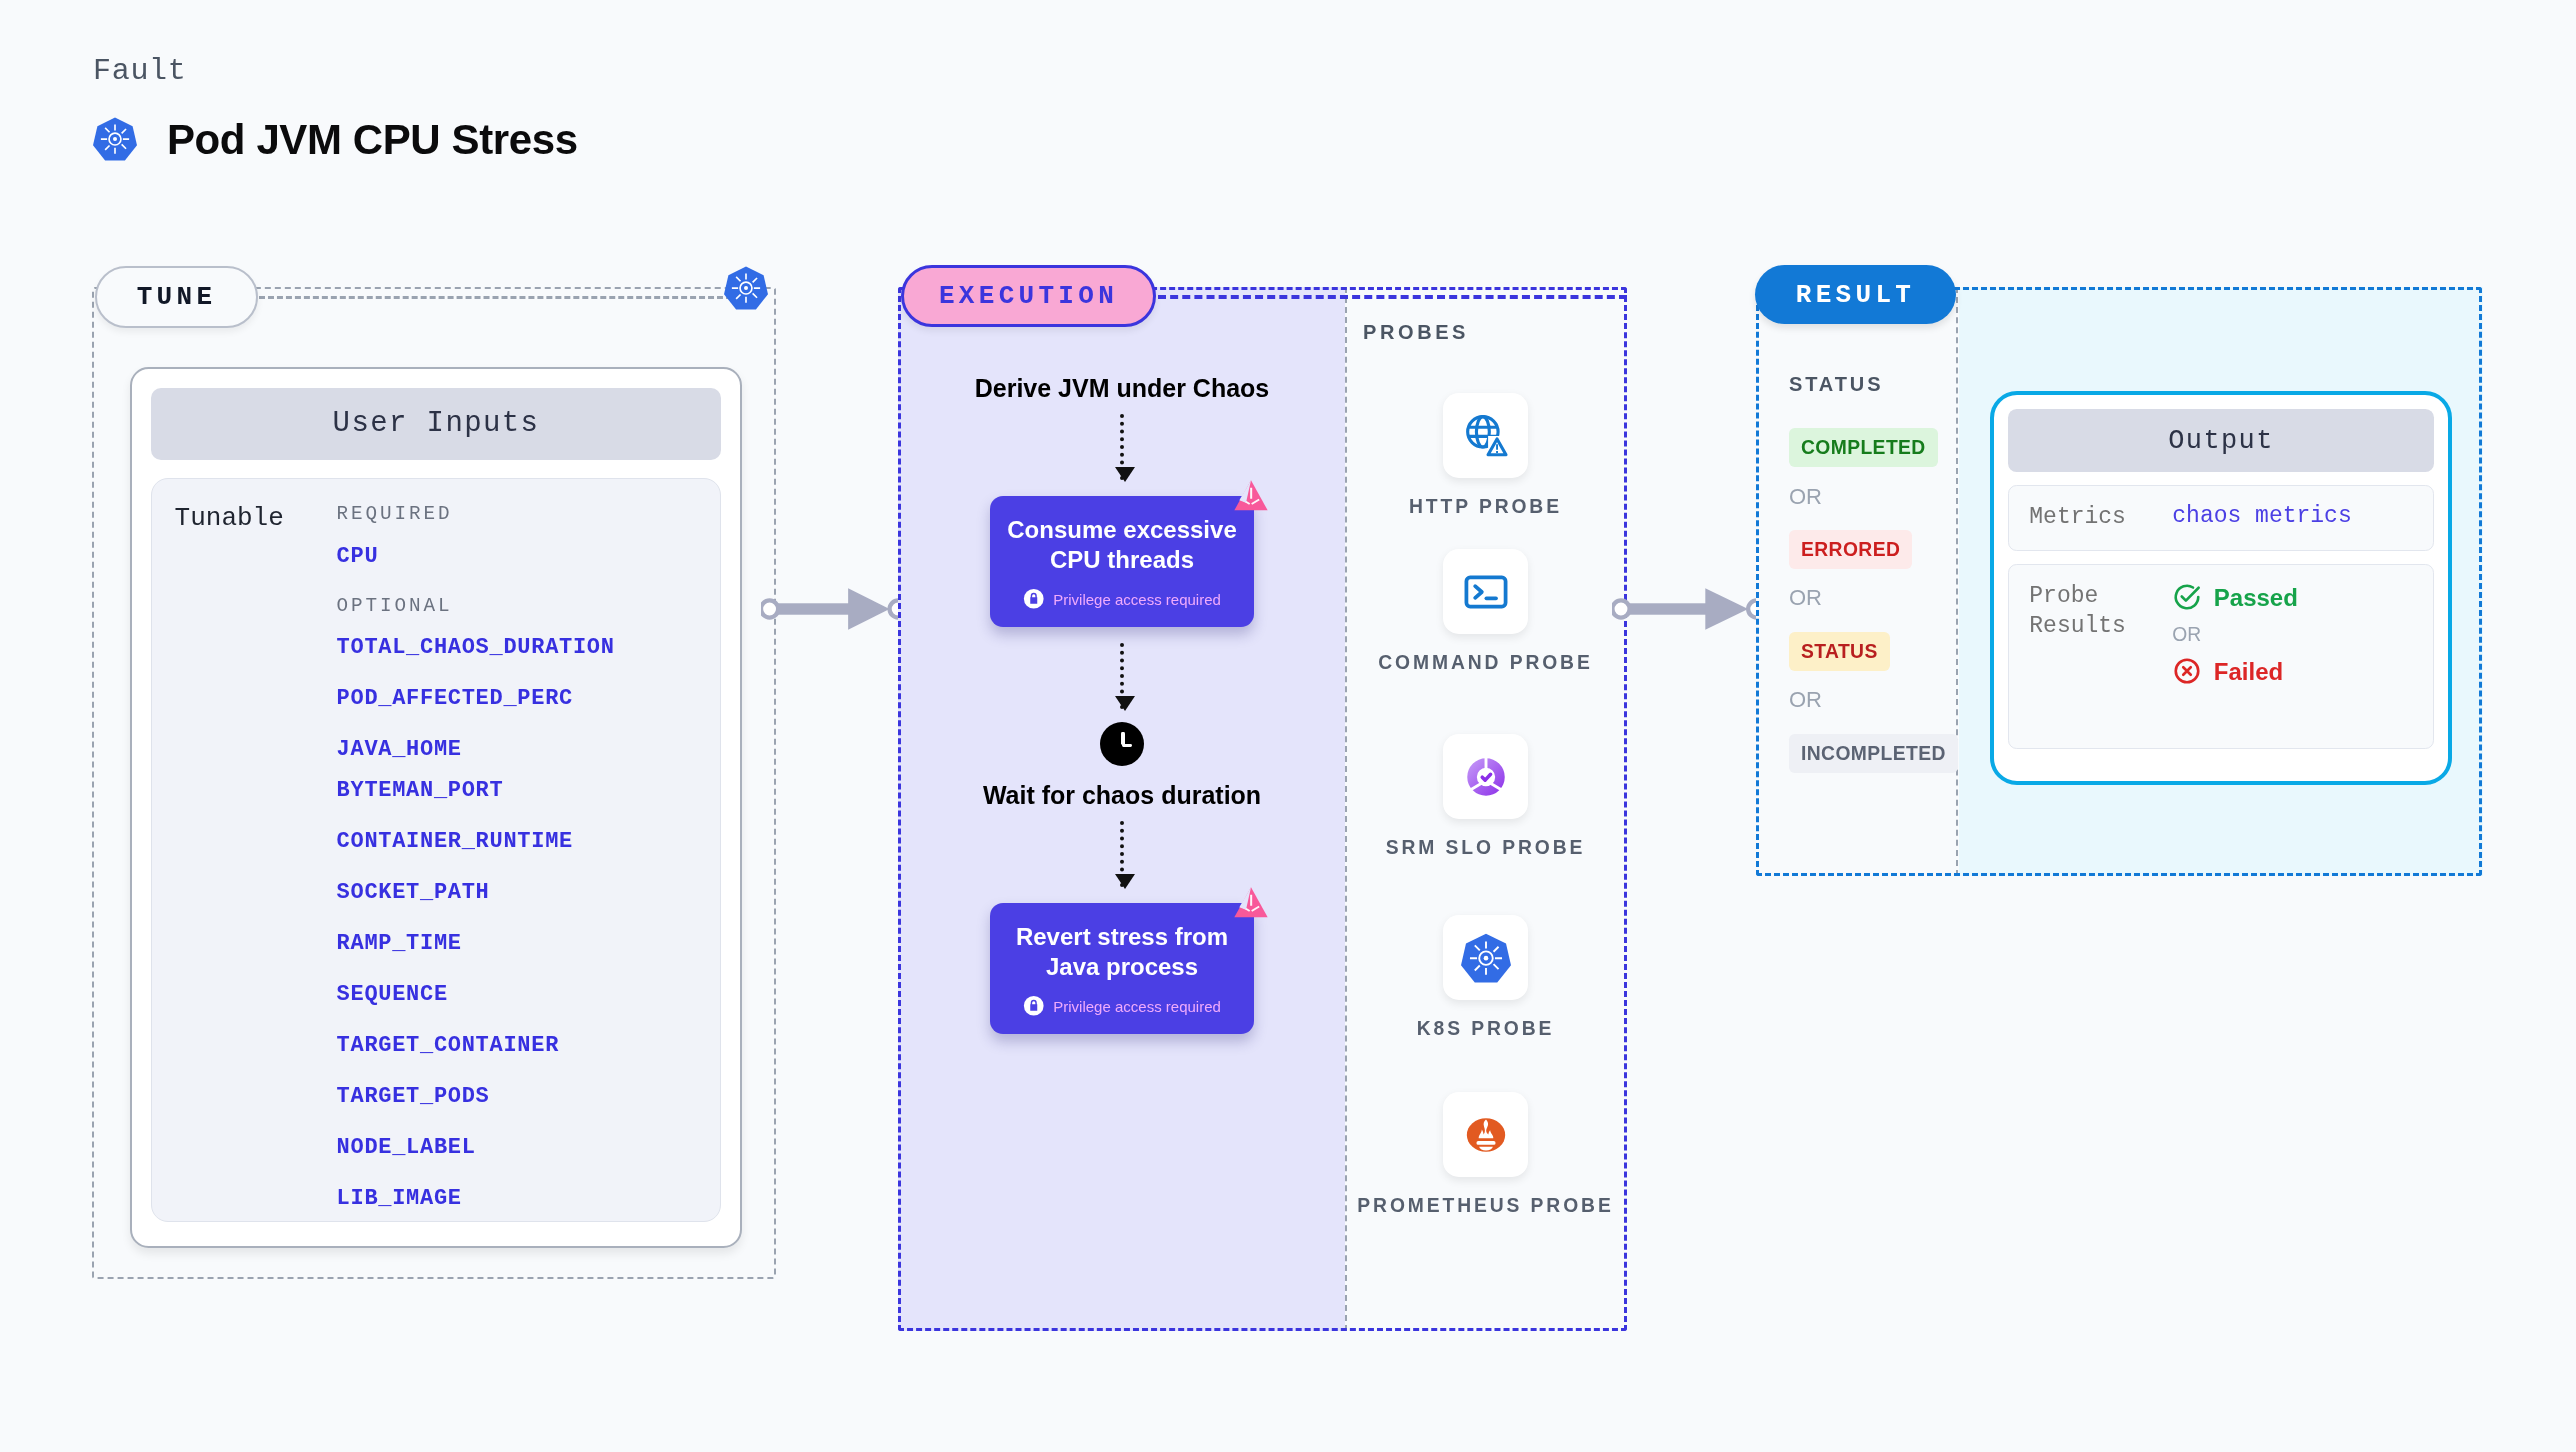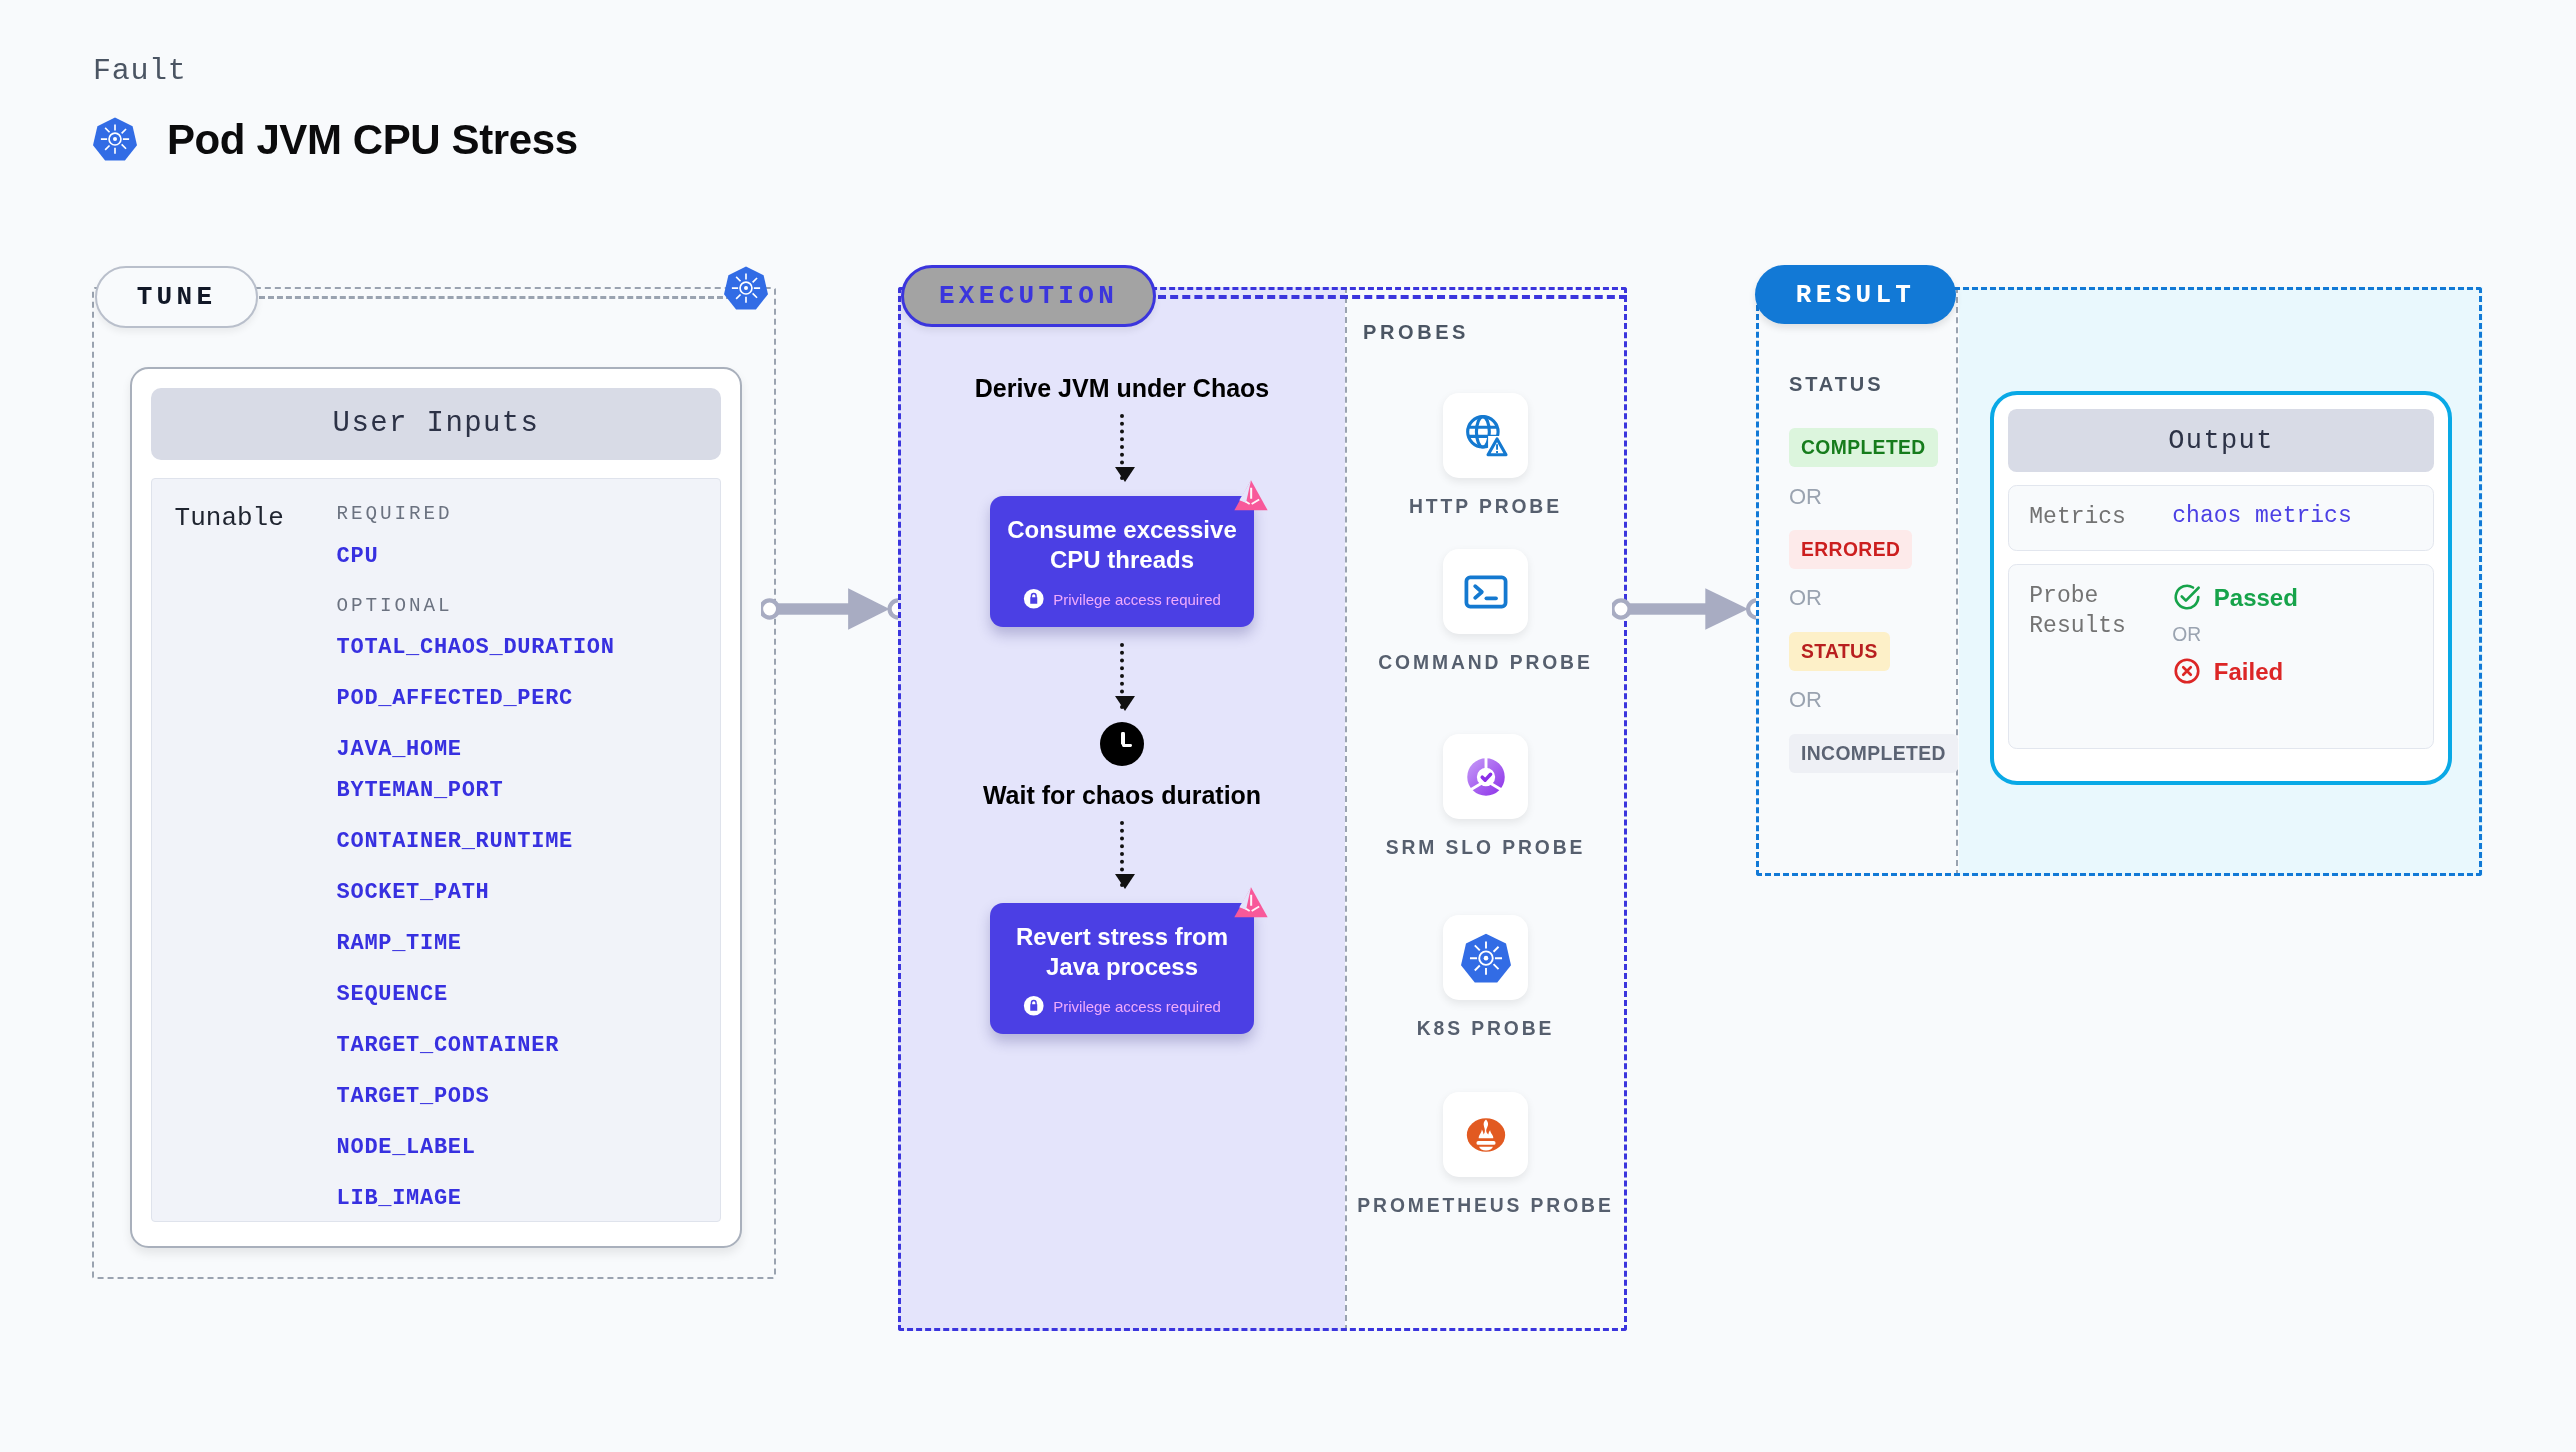--- a/index.html
+++ b/index.html
@@ -72,21 +72,21 @@
     border-radius: 10px;
     display: flex; align-items: center; justify-content: center;
     font-family: "Liberation Mono", monospace;
     font-size: 29px; color: #2c3246; letter-spacing: 1.4px;
   }
   #tunable-body {
     margin-top: 18.6px;
     height: 744px;
     background: #f1f3f9;
     border: 1.4px solid #dfe3ec;
-    border-radius: 4px;
+    border-radius: 17px;
     display: flex;
     padding: 24px 0 4px 0;
   }
   #tunable-label {
     width: 185px; padding-left: 23px; flex: none;
     font-family: "Liberation Mono", monospace;
     font-size: 26px; color: #1f2430;
   }
   #tunable-list { flex: 1; padding-right: 14.3px; }
   .grp-label {
@@ -113,21 +113,21 @@
     border-radius: 2.9px;
   }
   #exec-fill {
     position: absolute; left: 898px; top: 287px;
     width: 448px; height: 1044px;
     background: #e4e4fb;
   }
   #exec-pill {
     left: 901px; top: 265px;
     width: 255px; height: 62px;
-    background: #a3a3a3; color: #3b35dd;
+    background: #f9a8d4; color: #3b35dd;
     border: 3.6px solid #3b35dd;
     font-size: 26px;
     box-shadow: 0 4.3px 7.2px rgba(0,0,0,0.07);
   }
   #exec-dash-line {
     position: absolute; left: 1158px; top: 295px;
     width: 469px; height: 0;
     border-top: 4.3px dashed #3b35dd;
   }
 

